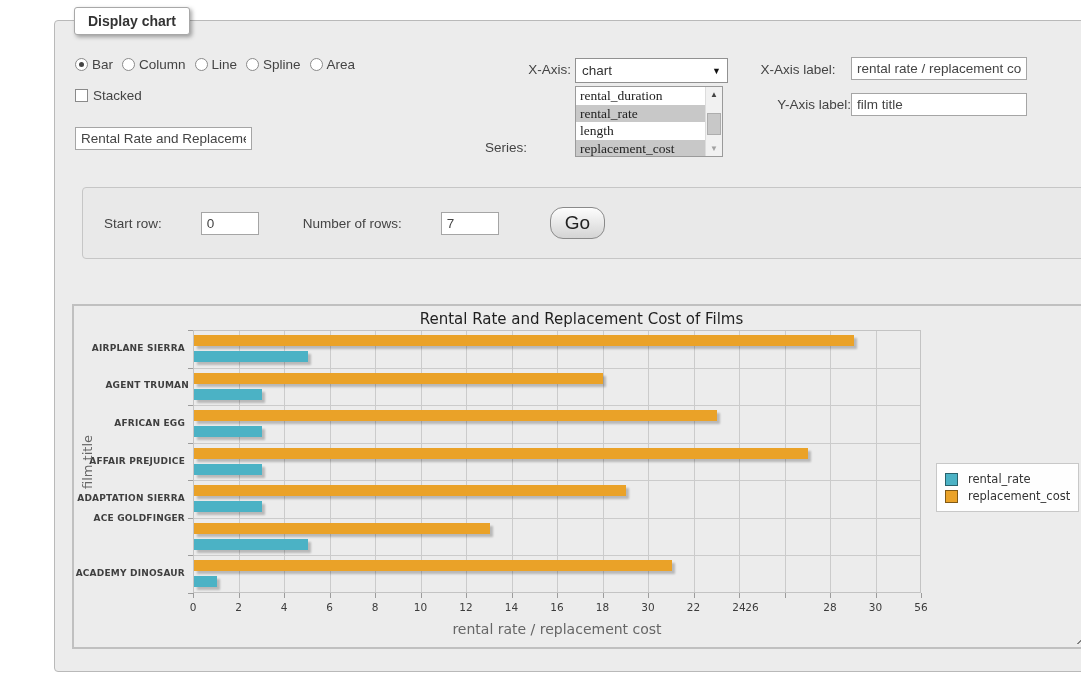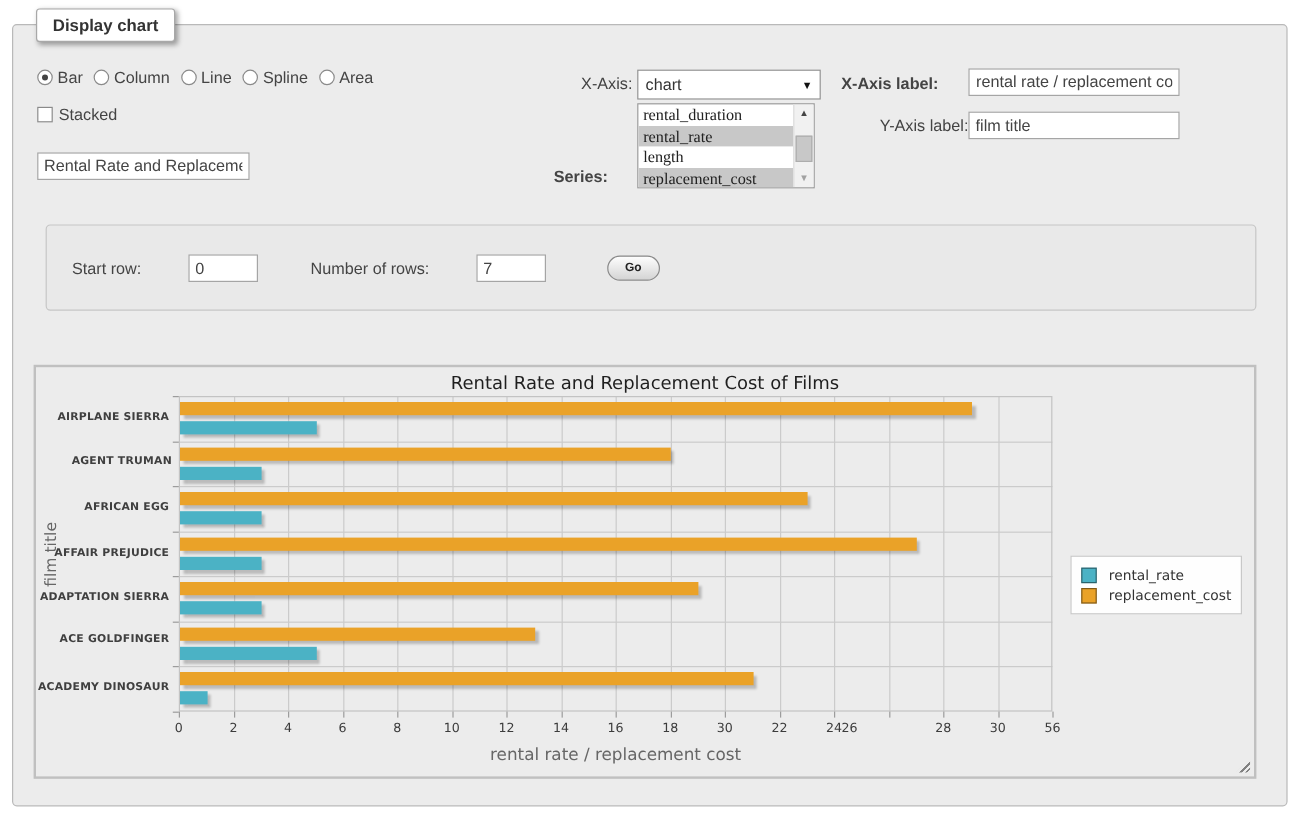--- a/index.html
+++ b/index.html
@@ -1,17 +1,17 @@
 <!DOCTYPE html>
 <html><head>
 <meta charset="utf-8">
 <style>
   * { margin:0; padding:0; box-sizing:border-box; }
   html,body { width:1081px; height:681px; background:#ffffff; font-family:"Liberation Sans", sans-serif; overflow:hidden; }
-  .page { position:relative; width:953px; height:681px; }
+  .page { position:relative; width:953px; height:681px;margin-left:44px; }
 
   
   .fieldset { position:absolute; left:10px; top:20px; width:1063px; height:652px;
     background:#ececec; border:1px solid #b9b9b9; border-radius:4px; }
   .legend-box { position:absolute; left:19px; top:-14px; background:#ffffff;
     border:1px solid #a8a8a8; border-radius:3px; box-shadow:2px 2px 4px rgba(0,0,0,0.35);
     padding:5px 13px; font-weight:bold; font-size:14px; color:#333; }
 
   .lbl { position:absolute; font-size:13.5px; color:#444; }
 
@@ -29,45 +29,45 @@
     font-family:"Liberation Sans", sans-serif; padding:2px 5px; }
 
   .title-input { position:absolute; left:20px; top:106px; width:177px; height:23px; }
 
   .x-axis-lbl { left:430px; top:41px; width:86px; text-align:right; }
   .select { position:absolute; left:520px; top:37px; width:153px; height:25px; background:#fff;
     border:1px solid #919191; font-size:13.5px; color:#333; display:flex; align-items:center; padding:0 6px; }
   .select .val { flex:1; }
   .sel-arrow { font-size:9px; color:#111; }
 
-  .series-lbl { left:430px; top:119px; width:86px; text-align:center;font-weight:bold; }
+  .series-lbl { left:430px; top:119px; width:86px; text-align:left; }
   .listbox { position:absolute; left:520px; top:65px; width:148px; height:71px; background:#fff;
     border:1px solid #9a9a9a; overflow:hidden; }
   .lb-options { position:absolute; left:0; top:0; right:17px; bottom:0;font-family:Liberation Serif, serif; }
   .lb-option { height:17.5px; line-height:17.5px; font-size:13.5px; color:#222; padding:0 4px;
     white-space:nowrap; overflow:hidden; }
   .lb-option.selected { background:#c8c8c8; }
   .lb-scroll { position:absolute; right:0; top:0; width:17px; bottom:0; background:#f1f1f1; border-left:1px solid #dcdcdc; }
   .lb-btn { height:15px; text-align:center; font-size:8px; line-height:15px; color:#444; }
   .lb-btn.down { position:absolute; bottom:0; left:0; right:0; color:#a2a2a2; }
   .lb-thumb { position:absolute; left:1px; right:1px; top:26px; height:22px; background:#c8c8c8; border:1px solid #adadad; }
 
-  .xlab-lbl { left:690px; top:41px; width:106px; text-align:left;font-weight:bold; }
+  .xlab-lbl { left:690px; top:41px; width:106px; text-align:center; }
   .xlab-input { position:absolute; left:796px; top:36px; width:176px; height:23px; }
   .ylab-lbl { left:690px; top:76px; width:106px; text-align:right; }
   .ylab-input { position:absolute; left:796px; top:72px; width:176px; height:23px; }
 
   
   .rows-panel { position:absolute; left:27px; top:166px; width:1009px; height:72px;
     background:#e9e9e9; border:1px solid #c6c6c6; border-radius:4px;
     display:flex; align-items:center; padding-left:21px; font-size:13.5px; color:#444;gap:32px; }
   .rows-panel .num-input { width:58px; height:23px; margin:0 12px 0 7px; }
-  .go-btn { margin-left:7px; padding:4px 14px; font-size:10px; color:#222;
+  .go-btn { margin-left:7px; padding:4px 14px; font-size:19px; color:#222;
     font-family:"Liberation Sans", sans-serif;
-    background:linear-gradient(#fdfdfd,#d4d4d4); border:1px solid #8a8a8a; border-radius:13px;font-weight:bold; }
+    background:linear-gradient(#fdfdfd,#d4d4d4); border:1px solid #8a8a8a; border-radius:13px; }
 
   
   .chart-box { position:absolute; left:17px; top:283px; width:1019px; height:345px;
     background:#ececec; border:2px solid #c0c0c0; }
   .chart-title { position:absolute; left:0; top:4px; width:100%; text-align:center;
     font-family:"DejaVu Sans", sans-serif; font-size:15px; color:#1f1f1f; }
   .canvas { position:absolute; left:0; top:0; right:0; bottom:0; }
   .plot-border { position:absolute; border:1px solid #c3c3c3; }
   .gridline-v { position:absolute; width:1px; background:#cbcbcb; }
   .gridline-h { position:absolute; height:1px; background:#cbcbcb; }
@@ -160,33 +160,33 @@
           <div class="gridline-h" style="left: 119px; top: 136.714px; width: 728px;"></div>
           <div class="gridline-h" style="left: 119px; top: 174.286px; width: 728px;"></div>
           <div class="gridline-h" style="left: 119px; top: 211.857px; width: 728px;"></div>
           <div class="gridline-h" style="left: 119px; top: 249.429px; width: 728px;"></div>
           <div class="plot-border" style="left: 119px; top: 24px; width: 728px; height: 263px;"></div>
           <div class="bar" style="left: 120px; top: 29px; width: 659.522px; background: rgb(234, 162, 40);"></div>
           <div class="bar" style="left: 120px; top: 45px; width: 113.522px; background: rgb(75, 178, 197);"></div>
           <div class="cat-label" style="left: 0px; width: 111px; top: 36.7857px;">AIRPLANE SIERRA</div>
           <div class="bar" style="left: 120px; top: 66.5714px; width: 409.272px; background: rgb(234, 162, 40);"></div>
           <div class="bar" style="left: 120px; top: 82.5714px; width: 68.0225px; background: rgb(75, 178, 197);"></div>
-          <div class="cat-label" style="left: 16px; width: 111px; top: 74.3571px; text-align: center;">AGENT TRUMAN</div>
+          <div class="cat-label" style="left: 4px; width: 111px; top: 74.3571px;">AGENT TRUMAN</div>
           <div class="bar" style="left: 120px; top: 104.143px; width: 523.022px; background: rgb(234, 162, 40);"></div>
           <div class="bar" style="left: 120px; top: 120.143px; width: 68.0225px; background: rgb(75, 178, 197);"></div>
           <div class="cat-label" style="left: 0px; width: 111px; top: 111.929px;">AFRICAN EGG</div>
           <div class="bar" style="left: 120px; top: 141.714px; width: 614.022px; background: rgb(234, 162, 40);"></div>
           <div class="bar" style="left: 120px; top: 157.714px; width: 68.0225px; background: rgb(75, 178, 197);"></div>
           <div class="cat-label" style="left: 0px; width: 111px; top: 149.5px;">AFFAIR PREJUDICE</div>
           <div class="bar" style="left: 120px; top: 179.286px; width: 432.022px; background: rgb(234, 162, 40);"></div>
           <div class="bar" style="left: 120px; top: 195.286px; width: 68.0225px; background: rgb(75, 178, 197);"></div>
           <div class="cat-label" style="left: 0px; width: 111px; top: 187.071px;">ADAPTATION SIERRA</div>
           <div class="bar" style="left: 120px; top: 216.857px; width: 295.522px; background: rgb(234, 162, 40);"></div>
           <div class="bar" style="left: 120px; top: 232.857px; width: 113.522px; background: rgb(75, 178, 197);"></div>
-          <div class="cat-label" style="left: 0px; width: 111px; top: 222px;">ACE GOLDFINGER</div>
+          <div class="cat-label" style="left: 0px; width: 111px; top: 207px;">ACE GOLDFINGER</div>
           <div class="bar" style="left: 120px; top: 254.429px; width: 477.522px; background: rgb(234, 162, 40);"></div>
           <div class="bar" style="left: 120px; top: 270.429px; width: 22.5225px; background: rgb(75, 178, 197);"></div>
           <div class="cat-label" style="left: 0px; width: 111px; top: 262.214px;">ACADEMY DINOSAUR</div>
           <div class="tick-mark" style="left: 114px; top: 24px; width: 5px; height: 1px;"></div>
           <div class="tick-mark" style="left: 114px; top: 61.5714px; width: 5px; height: 1px;"></div>
           <div class="tick-mark" style="left: 114px; top: 99.1429px; width: 5px; height: 1px;"></div>
           <div class="tick-mark" style="left: 114px; top: 136.714px; width: 5px; height: 1px;"></div>
           <div class="tick-mark" style="left: 114px; top: 174.286px; width: 5px; height: 1px;"></div>
           <div class="tick-mark" style="left: 114px; top: 211.857px; width: 5px; height: 1px;"></div>
           <div class="tick-mark" style="left: 114px; top: 249.429px; width: 5px; height: 1px;"></div>

